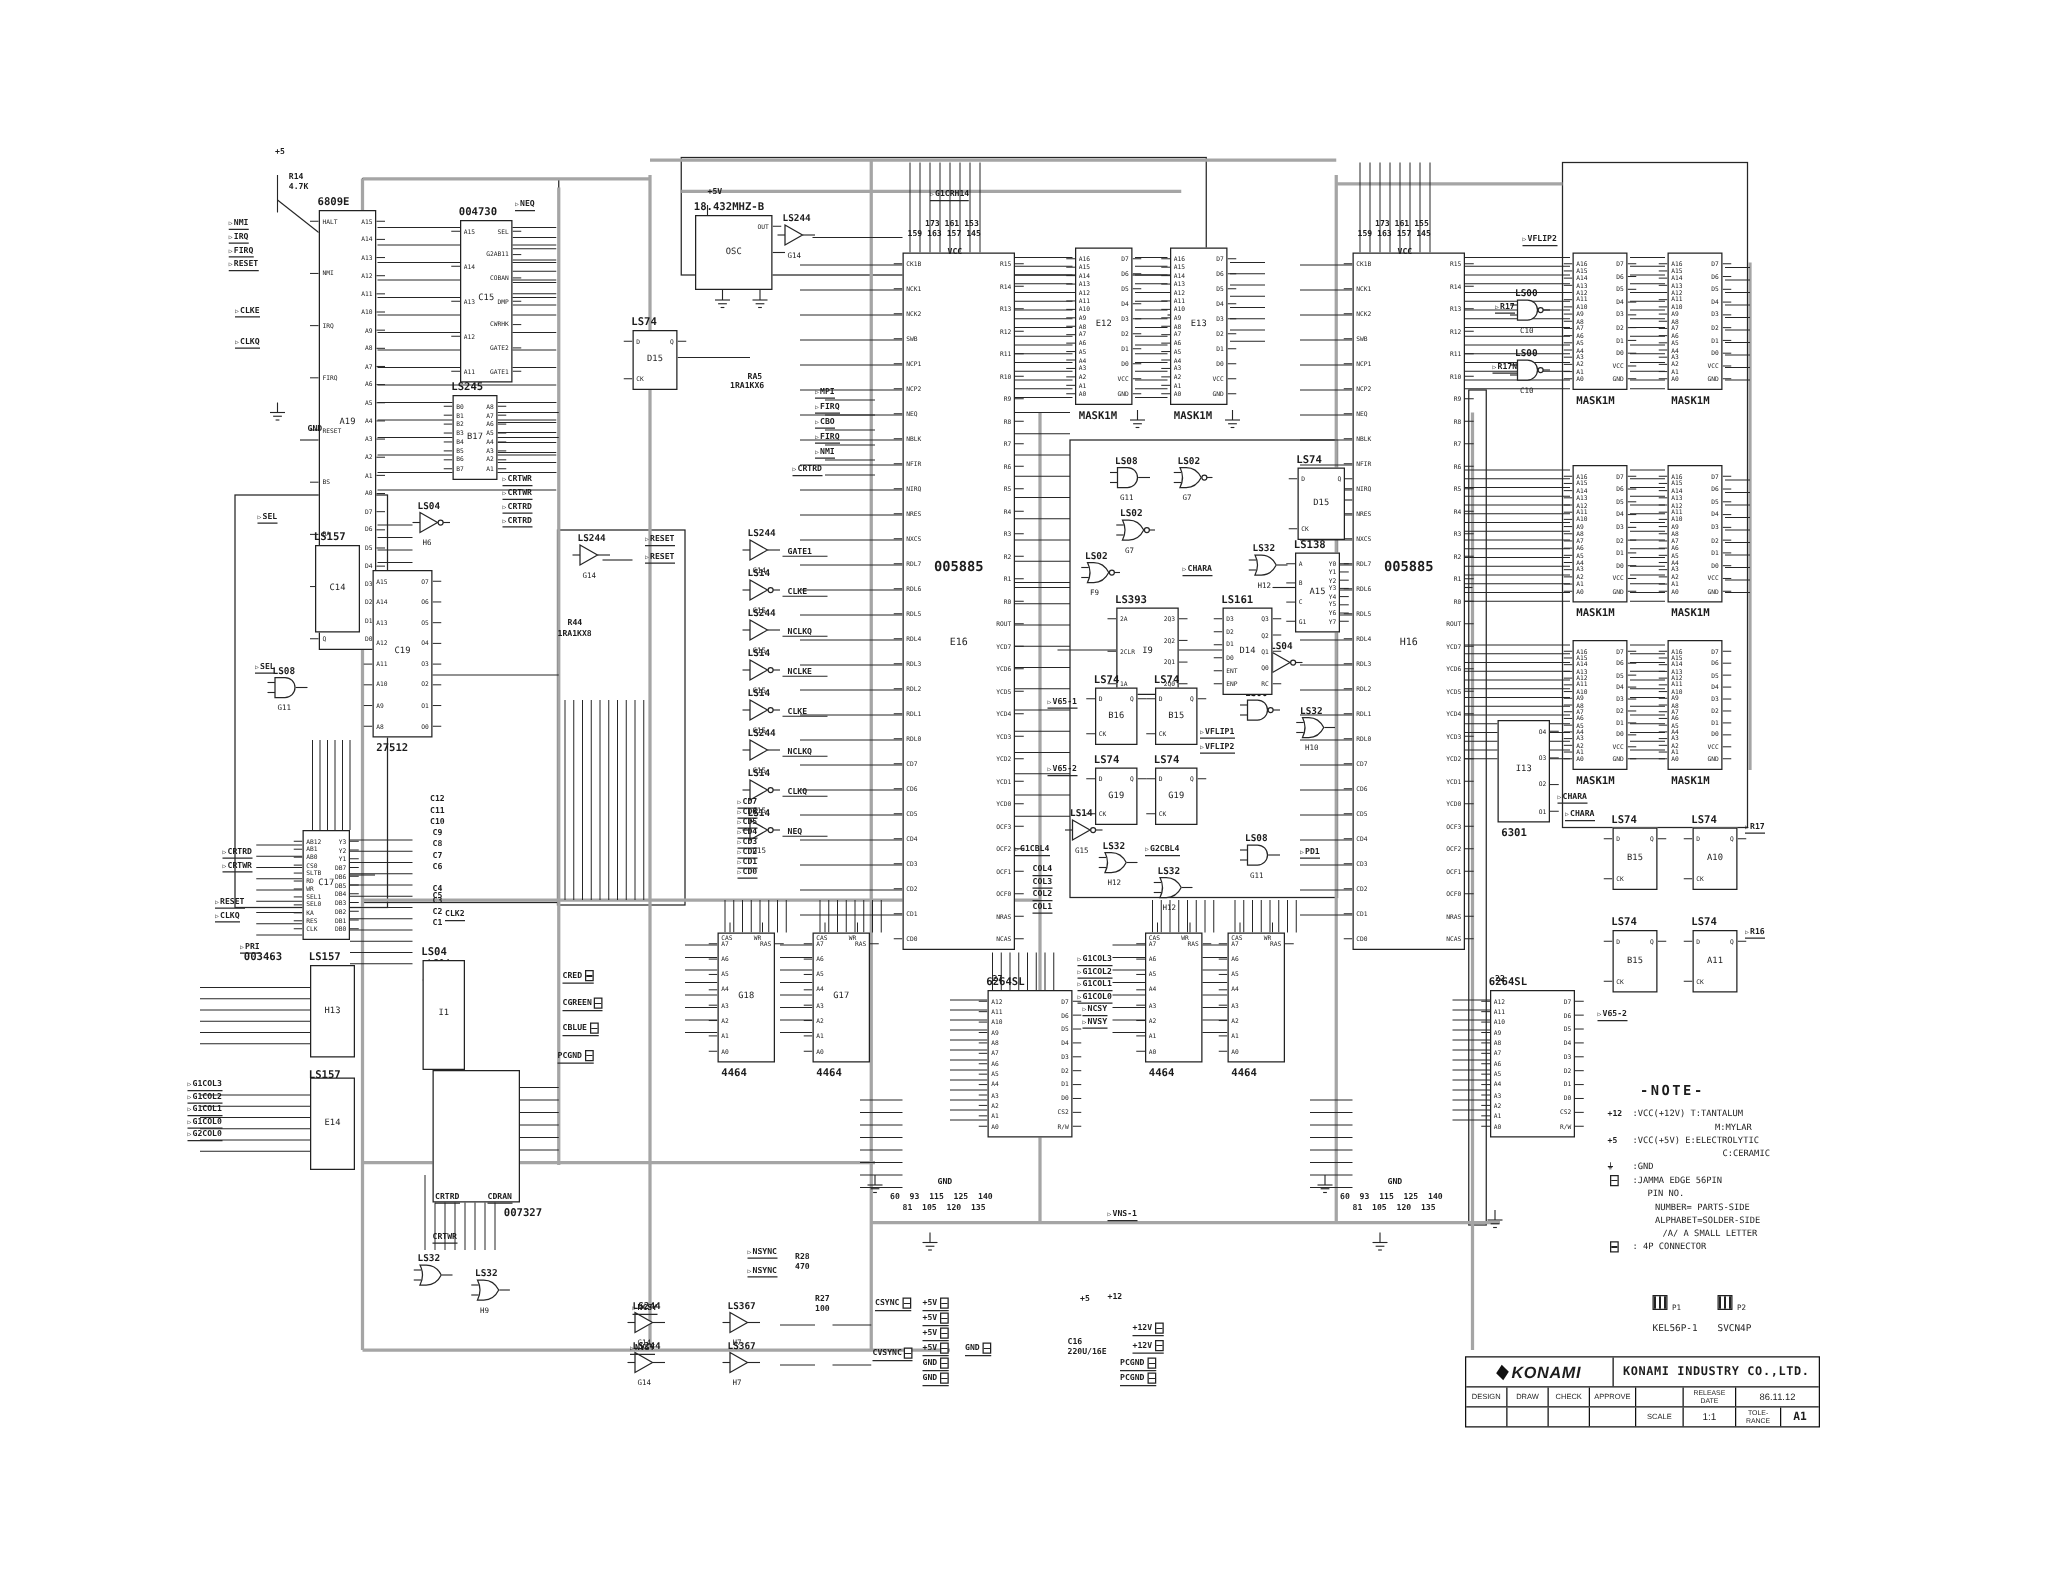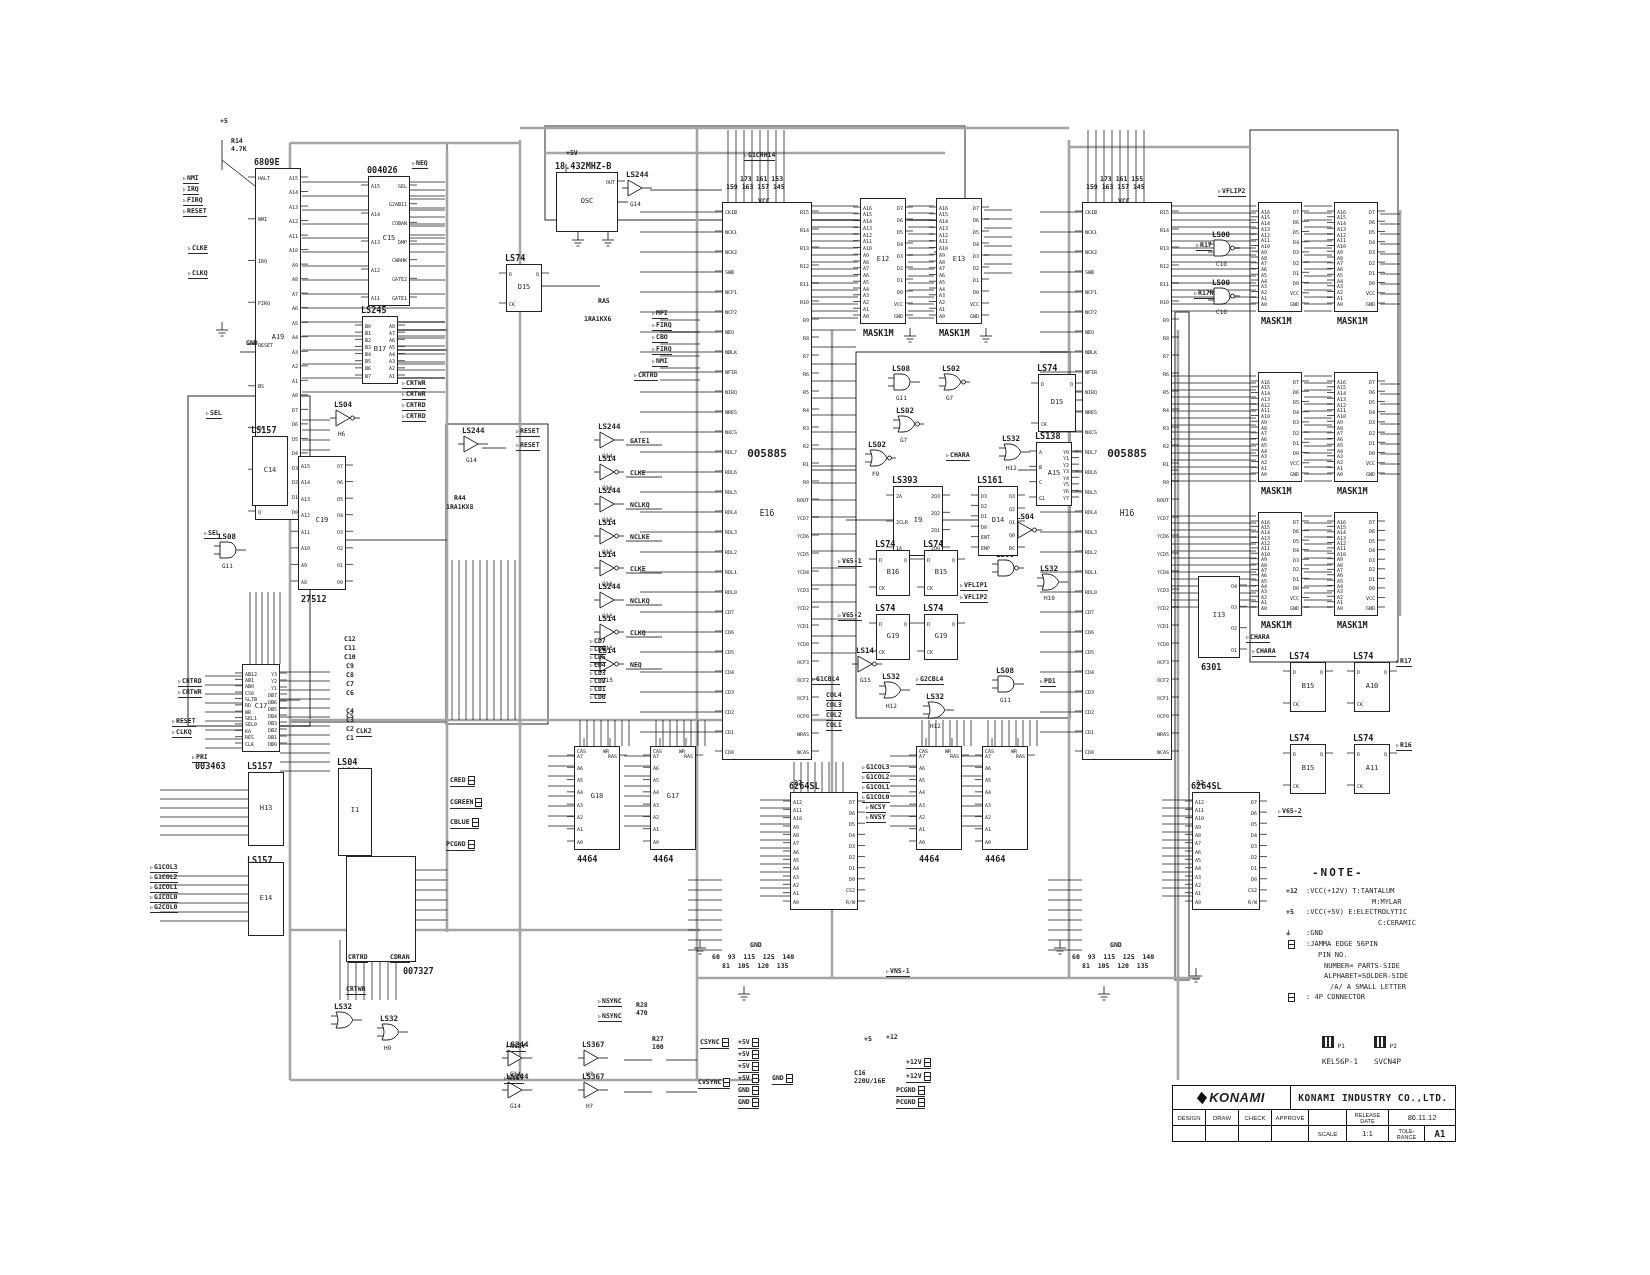--- a/index.html
+++ b/index.html
@@ -1506,21 +1506,21 @@
         <div class="pin" style="right: 2px; top: 238.848px; text-align: right;">D7</div>
         <div class="pin" style="right: 2px; top: 253.37px; text-align: right;">D6</div>
         <div class="pin" style="right: 2px; top: 267.891px; text-align: right;">D5</div>
         <div class="pin" style="right: 2px; top: 282.413px; text-align: right;">D4</div>
         <div class="pin" style="right: 2px; top: 296.935px; text-align: right;">D3</div>
         <div class="pin" style="right: 2px; top: 311.457px; text-align: right;">D2</div>
         <div class="pin" style="right: 2px; top: 325.978px; text-align: right;">D1</div>
         <div class="pin" style="right: 2px; top: 340.5px; text-align: right;">D0</div>
       </div>
       <div class="comp" style="left: 368px; top: 176px; width: 42px; height: 130px;">
-        <div class="part" style="left: -2px; top: -12px;">004026</div>
+        <div class="part" style="left: -2px; top: -12px;">004730</div>
         <div class="ref" style="left: 50%; top: 48%; transform: translate(-50%, -50%);">C15</div>
         <div class="pin" style="left: 2px; top: 6.5px;">A15</div>
         <div class="pin" style="left: 2px; top: 34.5px;">A14</div>
         <div class="pin" style="left: 2px; top: 62.5px;">A13</div>
         <div class="pin" style="left: 2px; top: 90.5px;">A12</div>
         <div class="pin" style="left: 2px; top: 118.5px;">A11</div>
         <div class="pin" style="right: 2px; top: 6.5px; text-align: right;">SEL</div>
         <div class="pin" style="right: 2px; top: 25.1667px; text-align: right;">G2AB11</div>
         <div class="pin" style="right: 2px; top: 43.8333px; text-align: right;">COBAN</div>
         <div class="pin" style="right: 2px; top: 62.5px; text-align: right;">DMP</div>
@@ -2262,21 +2262,21 @@
       <div class="nl" style="left: 450px; top: 798px;">CGREEN<span class="ep"></span></div>
       <div class="nl" style="left: 450px; top: 818px;">CBLUE<span class="ep"></span></div>
       <div class="nl" style="left: 446px; top: 840px;">PCGND<span class="ep"></span></div>
       <div class="nl" style="left: 356px; top: 728px;">CLK2</div>
       <div class="nl" style="left: 348px; top: 954px;">CRTRD</div>
       <div class="nl" style="left: 390px; top: 954px;">CDRAN</div>
       <div class="nl" style="left: 346px; top: 986px;">CRTWR</div>
       <div class="nl plain" style="left: 566px; top: 150px;">+5V</div>
       <div class="nl" style="left: 744px; top: 152px;"><span class="arr">▷</span>G1CRH14</div>
       <div class="nl plain" style="left: 598px; top: 298px;">RA5</div>
-      <div class="nl plain" style="left: 584px; top: 316px;">1RA1KX6</div>
+      <div class="nl plain" style="left: 584px; top: 305px;">1RA1KX6</div>
       <div class="nl" style="left: 652px; top: 310px;"><span class="arr">▷</span>MPI</div>
       <div class="nl" style="left: 652px; top: 322px;"><span class="arr">▷</span>FIRQ</div>
       <div class="nl" style="left: 652px; top: 334px;"><span class="arr">▷</span>CBO</div>
       <div class="nl" style="left: 652px; top: 346px;"><span class="arr">▷</span>FIRQ</div>
       <div class="nl" style="left: 652px; top: 358px;"><span class="arr">▷</span>NMI</div>
       <div class="nl" style="left: 634px; top: 372px;"><span class="arr">▷</span>CRTRD</div>
       <div class="nl" style="left: 516px; top: 428px;"><span class="arr">▷</span>RESET</div>
       <div class="nl" style="left: 516px; top: 442px;"><span class="arr">▷</span>RESET</div>
       <div class="nl plain" style="left: 454px; top: 495px;">R44</div>
       <div class="nl plain" style="left: 446px; top: 504px;">1RA1KX8</div>

